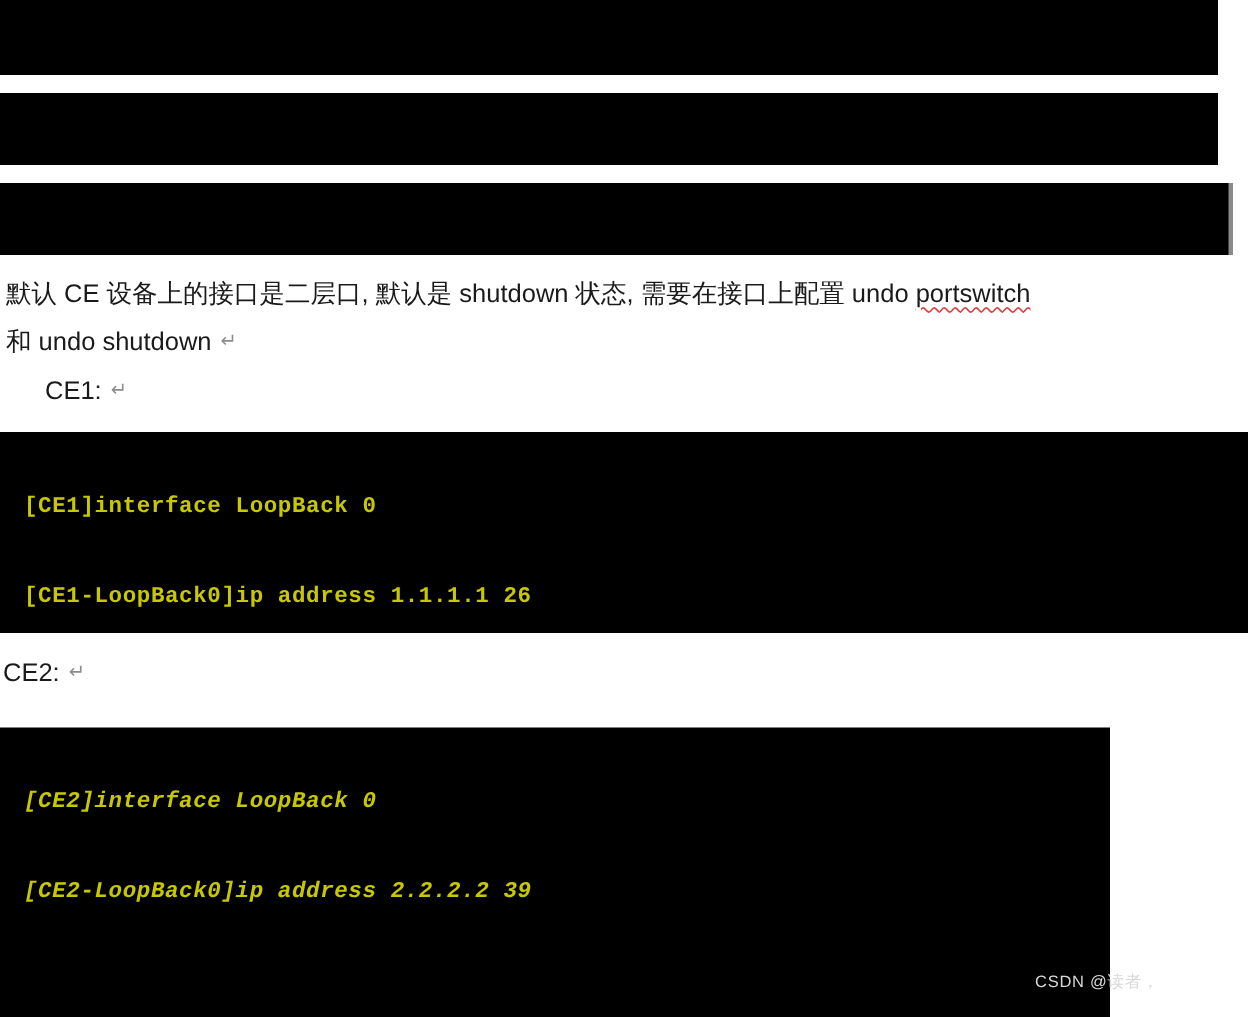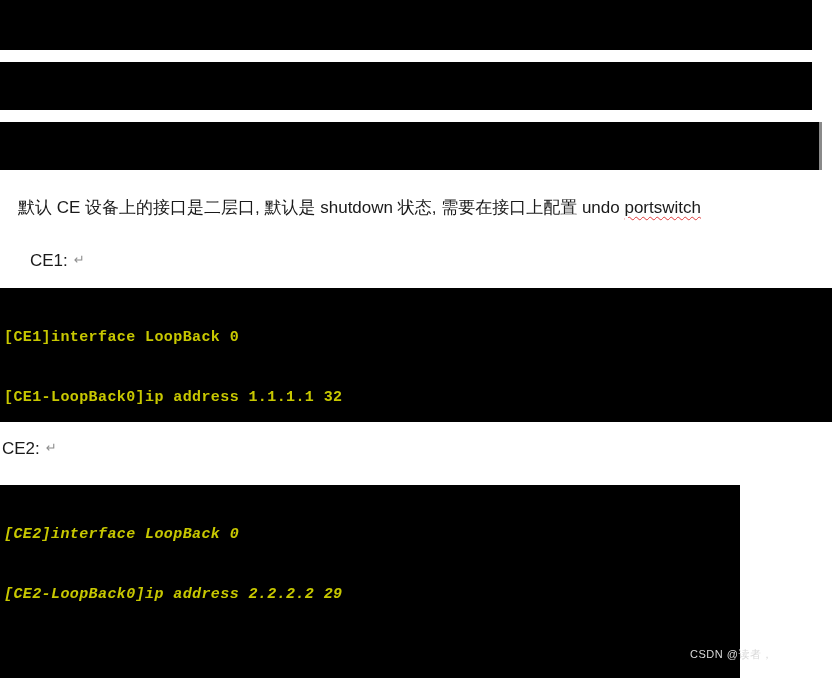--- a/index.html
+++ b/index.html
@@ -22,21 +22,21 @@
     overflow: hidden;
     font-family: "Liberation Mono", "DejaVu Sans Mono", monospace;
     font-size: 15px;
     font-weight: bold;
     line-height: 20px;
     letter-spacing: 0.4px;
     white-space: pre;
   }
   .term .ln {
     height: 20px;
-    padding-left: 4px;
+    padding-left: 16px;
   }
   .c-dim    { color: #c8c800; }
 
   
   .clip-top    { height: 9px; overflow: hidden; }
 
   
   #term-ce1-sysview { left: 0;  top: 0;   width: 812px; height: 50px; }
   #term-ce2-sysview { left: 0;  top: 62px; width: 812px; height: 48px; }
   #term-ce3-sysview { left: 0;  top: 122px; width: 822px; height: 48px; }
@@ -52,21 +52,21 @@
   }
 
   
   .prose {
     position: absolute;
     color: #1a1a1a;
     font-size: 17px;
     line-height: 31px;
     white-space: nowrap;
   }
-  #para-note   { left: 18px; top: 180px; margin-top: 12px; }
+  #para-note   { left: 4px; top: 180px; }
   #label-ce1   { left: 2px; top: 244px; margin-left: 28px; }
   #label-ce2   { left: 2px; top: 432px; }
 
   .pilcrow {
     color: #8d8d8d;
     font-size: 13px;
     padding-left: 6px;
     vertical-align: 2px;
   }
   .spell-err {
@@ -109,43 +109,44 @@
   <div class="clip-top">
     
   </div>
   
   
   <div class="scroll-sliver"></div>
 </div>
 
 <div class="prose" id="para-note">
   <div><span>默认 CE 设备上的接口是二层口, 默认是 shutdown 状态, 需要在接口上配置 undo </span><span class="spell-err">portswitch</span></div>
+  <div><span>和 undo shutdown</span><span class="pilcrow">↵</span></div>
 </div>
 
 <div class="prose" id="label-ce1">
   <span>CE1:</span><span class="pilcrow">↵</span>
 </div>
 
 <div class="term" id="term-ce1-config">
   <div class="ln c-dim">[CE1]interface LoopBack 0</div>
-  <div class="ln c-dim">[CE1-LoopBack0]ip address 1.1.1.1 32</div>
+  <div class="ln c-dim">[CE1-LoopBack0]ip address 1.1.1.1 26</div>
   
   
   
   
   
 </div>
 
 <div class="prose" id="label-ce2">
   <span>CE2:</span><span class="pilcrow">↵</span>
 </div>
 
 <div class="term" id="term-ce2-config">
   <div class="ln c-dim">[CE2]interface LoopBack 0</div>
-  <div class="ln c-dim">[CE2-LoopBack0]ip address 2.2.2.2 29</div>
+  <div class="ln c-dim">[CE2-LoopBack0]ip address 2.2.2.2 39</div>
   
   
   
   
   
   
   
   
 </div>
 

